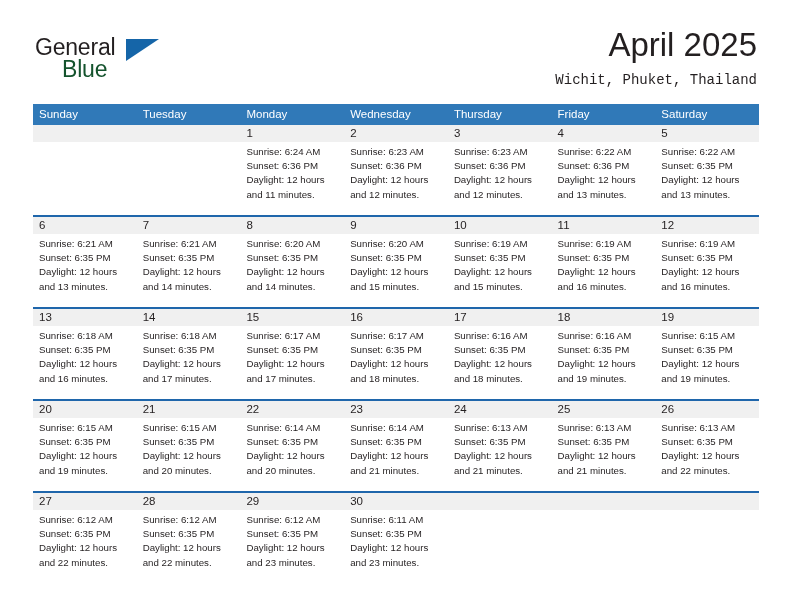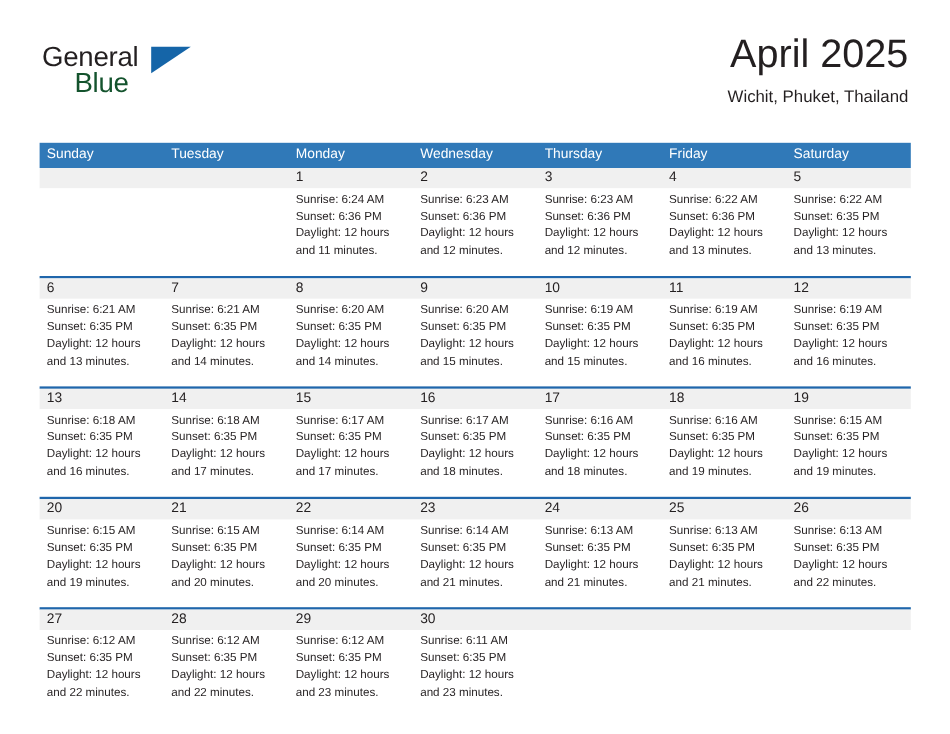--- a/index.html
+++ b/index.html
@@ -73,27 +73,28 @@
     color: #231f20;
     line-height: 30px;
     white-space: nowrap;
   }
   .cal-subtitle {
     margin-top: 12px;
     font-size: 14px;
     color: #231f20;
     line-height: 16px;
     white-space: nowrap;
+    font-family: Liberation Mono, monospace;
   }
 
   
   .calendar {
     position: absolute;
     left: 33px;
-    top: 119px;
+    top: 104px;
     width: 726px;
   }
   .weekday-row {
     display: flex;
     background: #3079b8;
     height: 21px;
   }
   .weekday {
     flex: 1 1 0;
     color: #ffffff;

